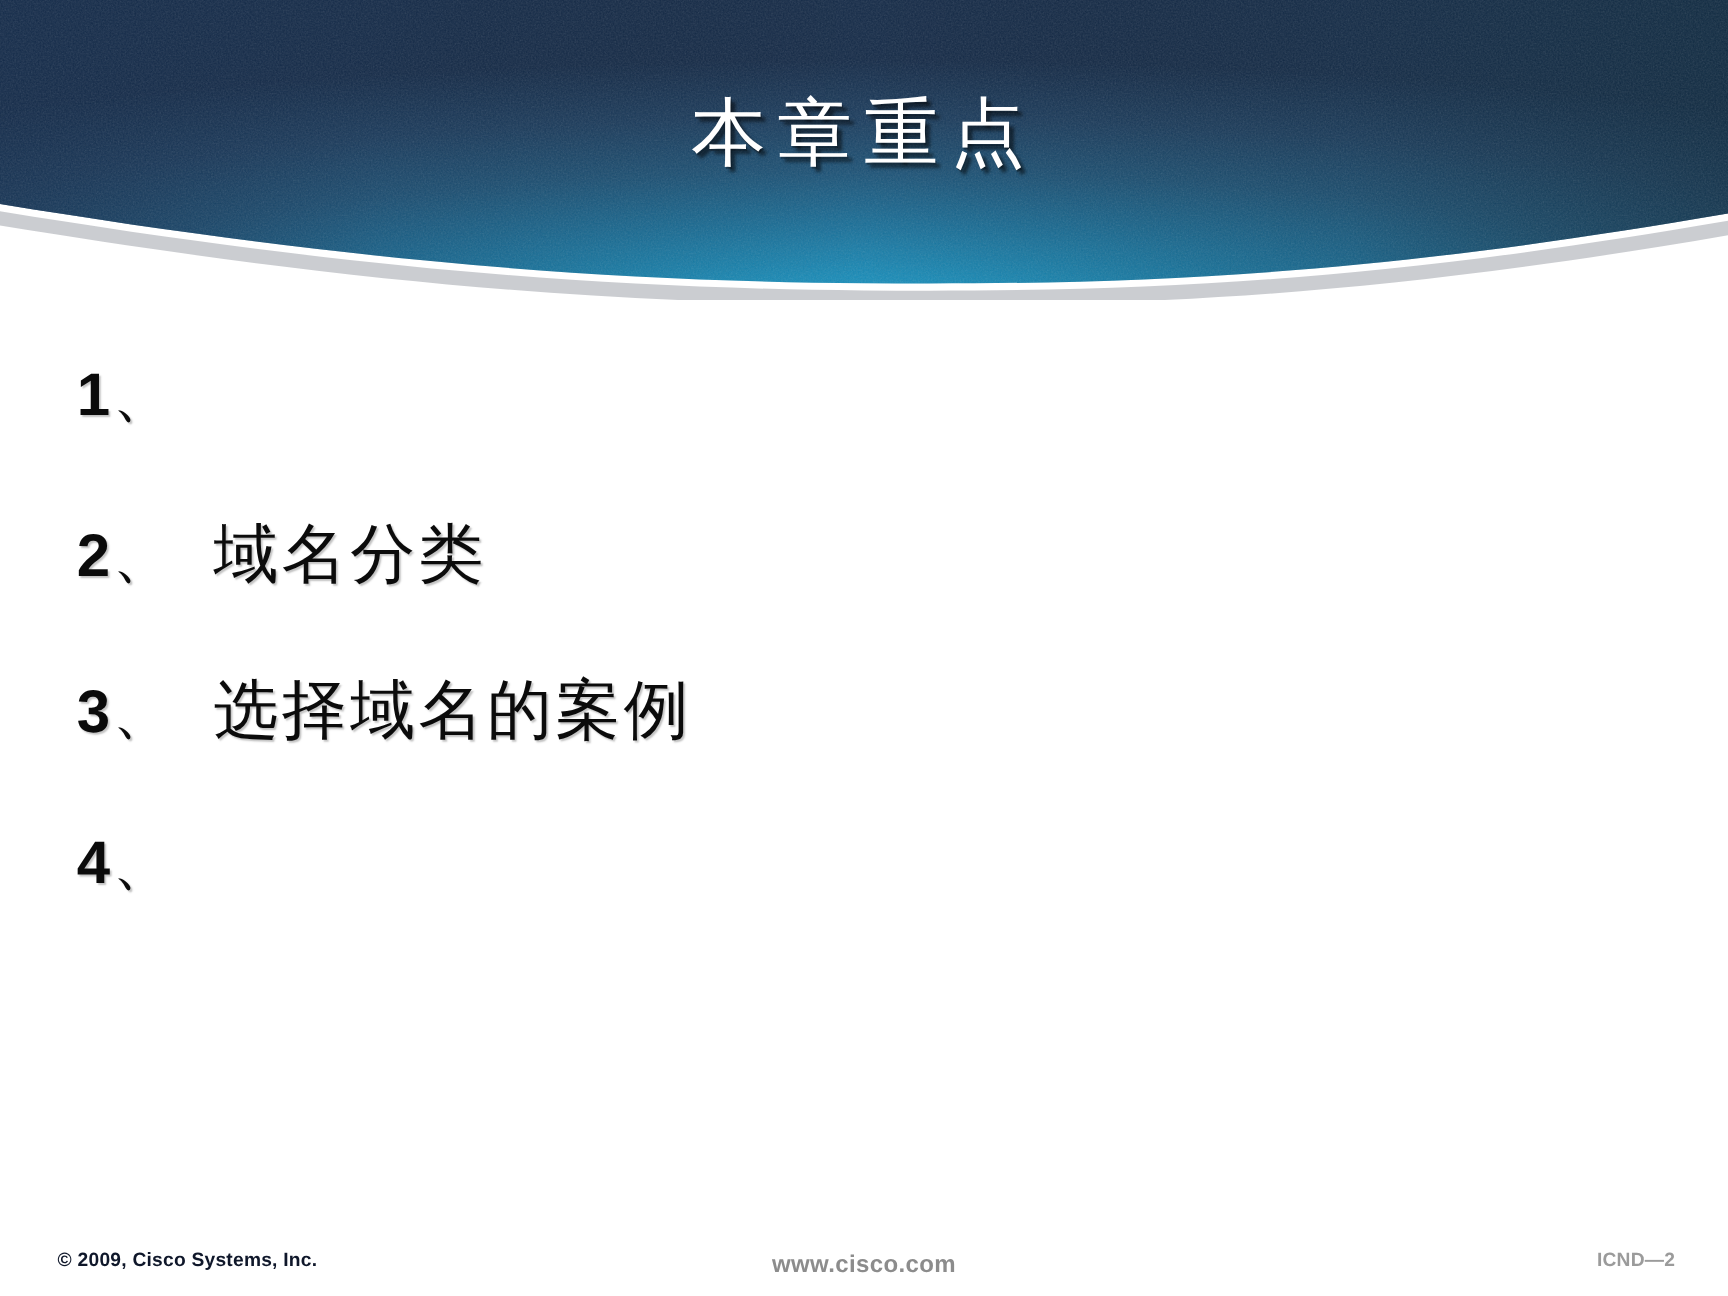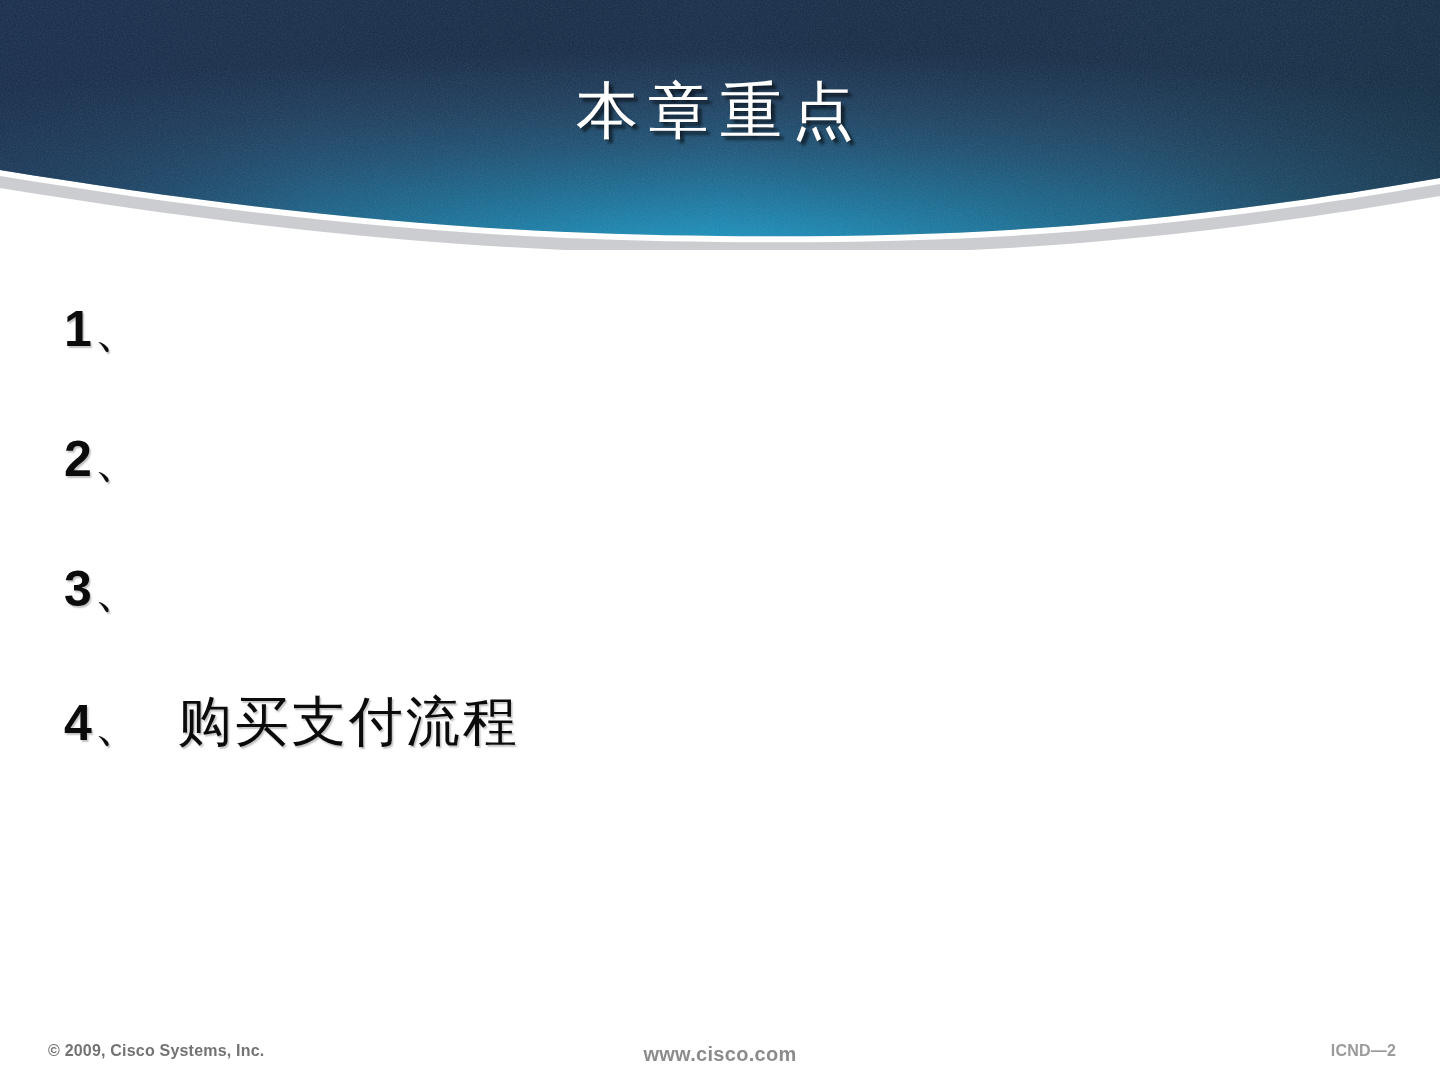--- a/index.html
+++ b/index.html
@@ -99,21 +99,21 @@
     width: 1440px;
     height: 62px;
   }
   .footer-copyright {
     position: absolute;
     left: 48px;
     bottom: 20px;
     font-family: "Liberation Sans", sans-serif;
     font-size: 16px;
     font-weight: bold;
-    color: #737373;
+    color: #0f172a;
     letter-spacing: 0.2px;
   }
   .footer-url {
     position: absolute;
     left: 0;
     bottom: 14px;
     width: 1440px;
     text-align: center;
     font-family: "Liberation Sans", sans-serif;
     font-size: 20px;
@@ -183,31 +183,32 @@
   <div class="body-list">
 
     <div class="list-item">
       <span class="item-num">1</span>
       <span class="item-comma">、</span>
     </div>
 
     <div class="list-item">
       <span class="item-num">2</span>
       <span class="item-comma">、</span>
+      <span class="item-text">域名分类</span>
     </div>
 
     <div class="list-item">
       <span class="item-num">3</span>
       <span class="item-comma">、</span>
+      <span class="item-text">选择域名的案例</span>
     </div>
 
     <div class="list-item">
       <span class="item-num">4</span>
       <span class="item-comma">、</span>
-      <span class="item-text">购买支付流程</span>
     </div>
 
   </div>
 
   <div class="footer">
     <div class="footer-copyright">© 2009, Cisco Systems, Inc.</div>
     <div class="footer-url">www.cisco.com</div>
     <div class="footer-code">ICND—2</div>
   </div>
 

